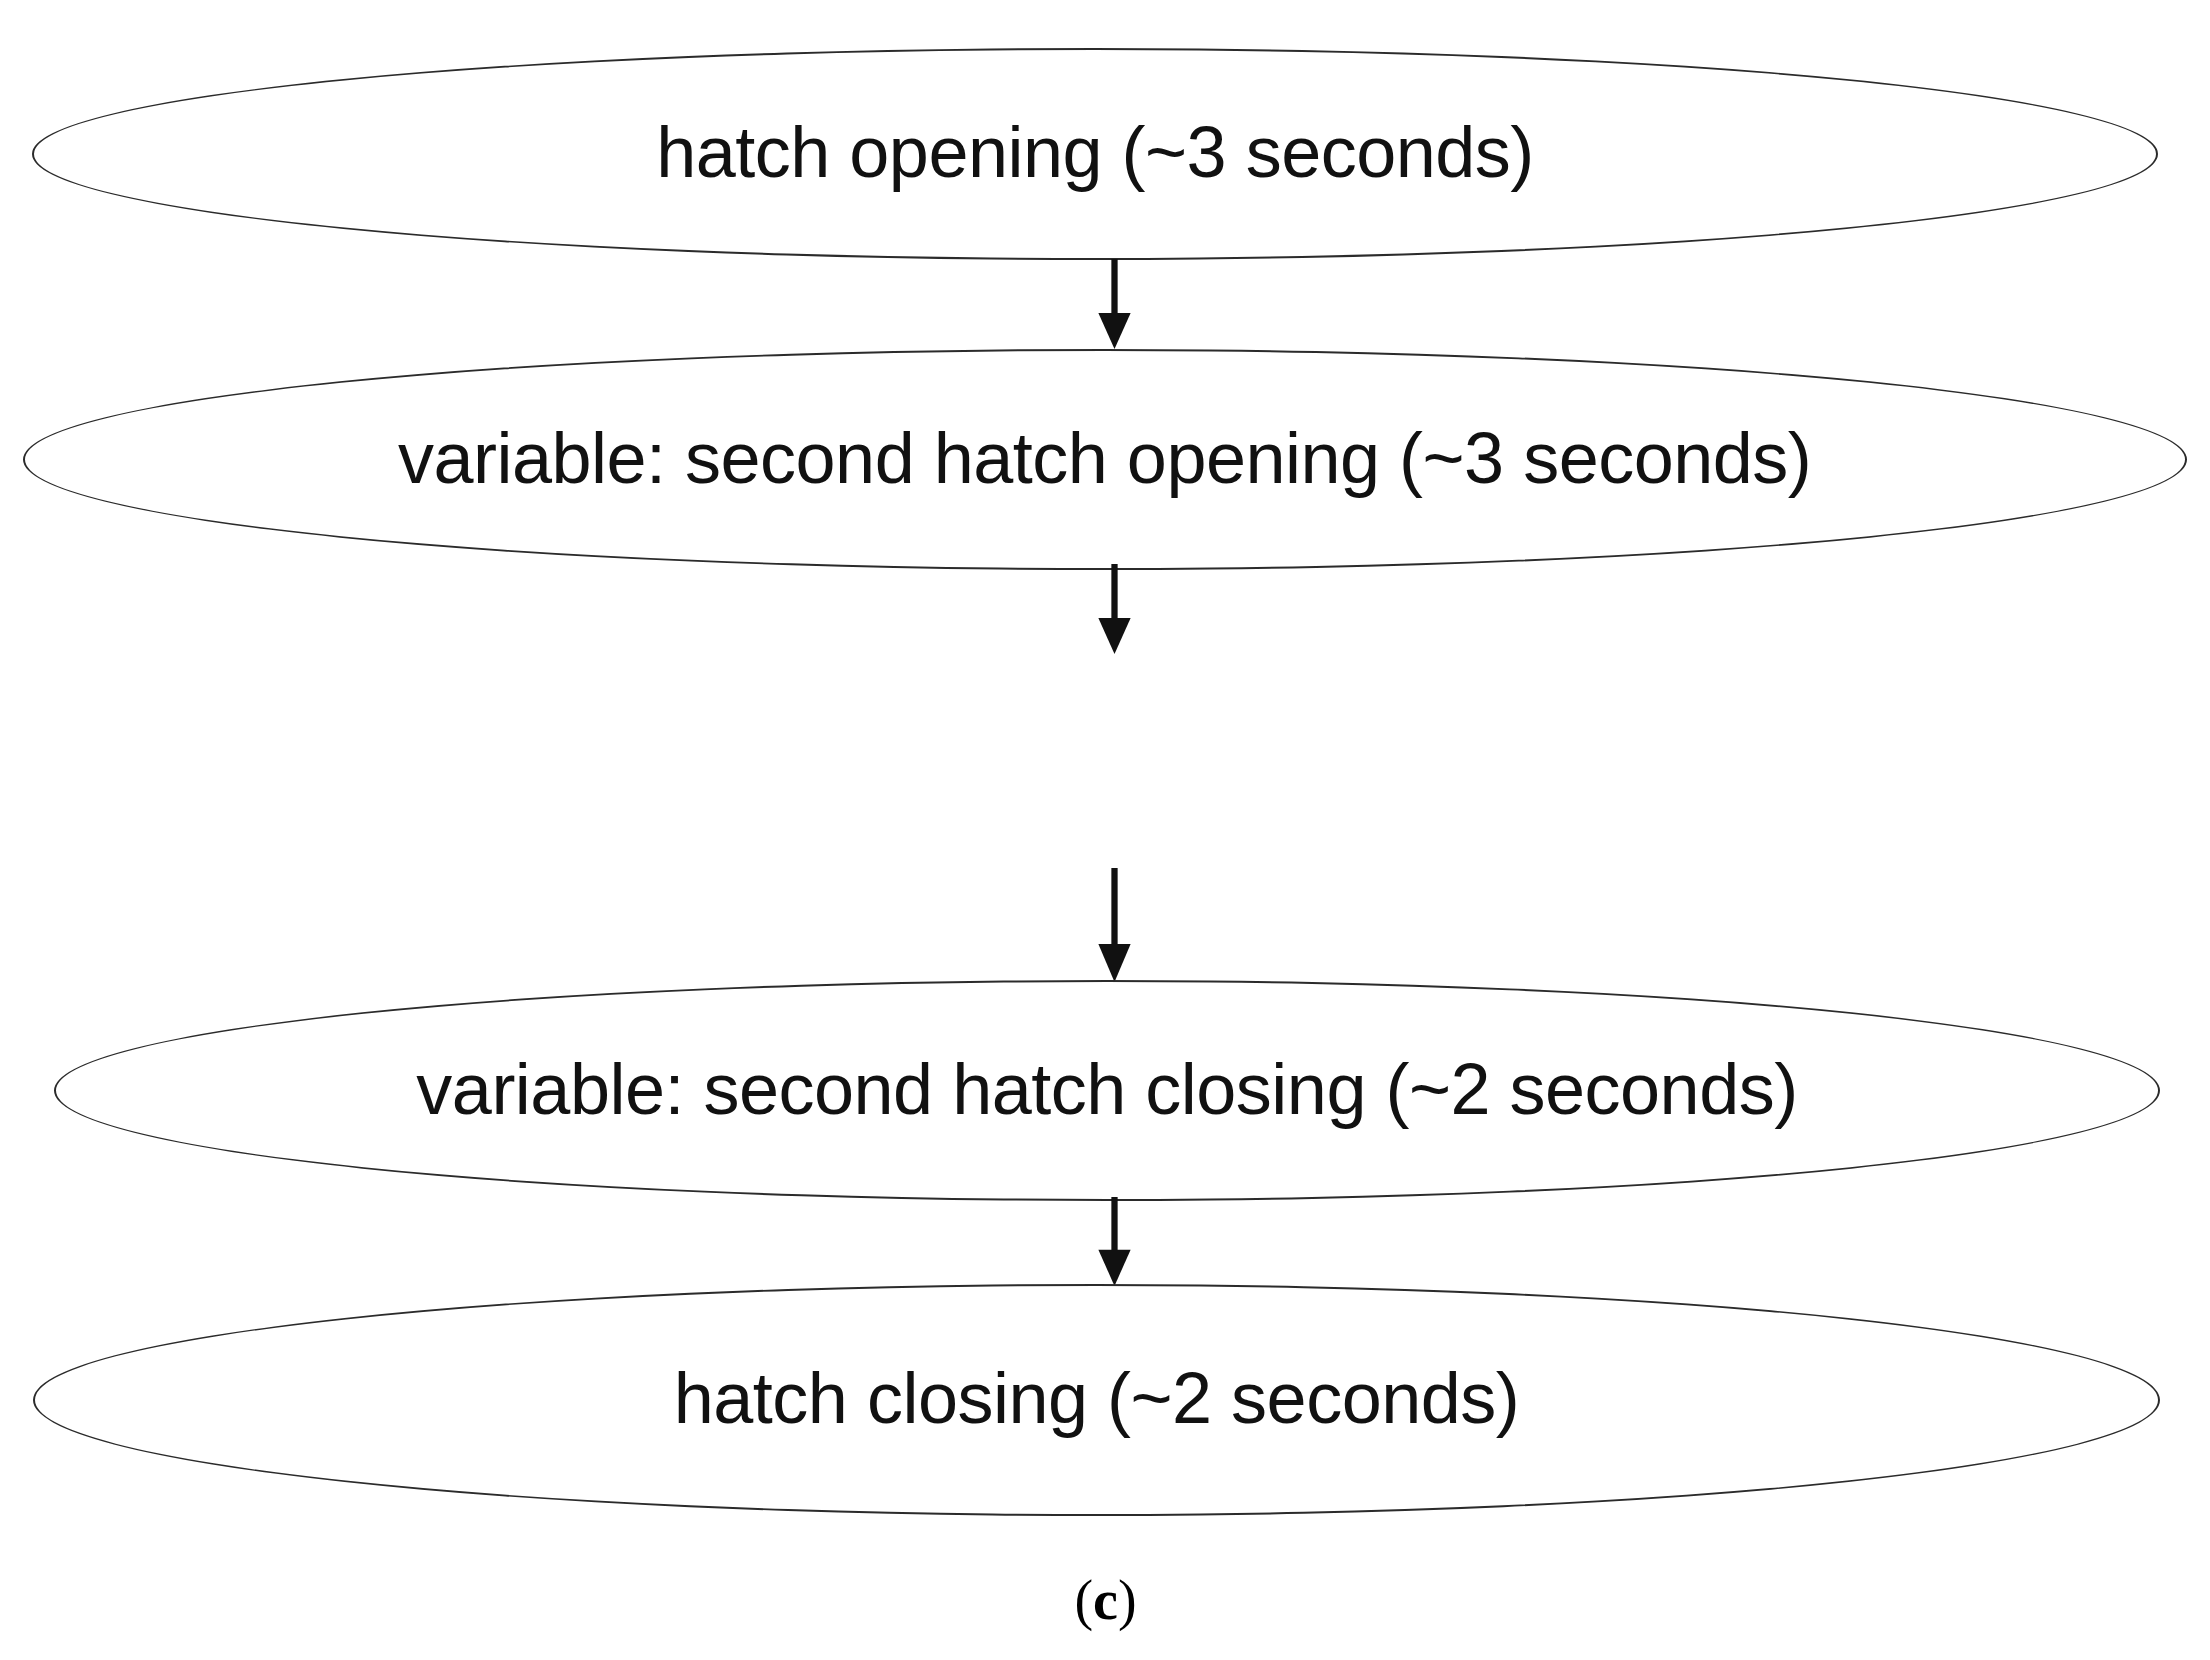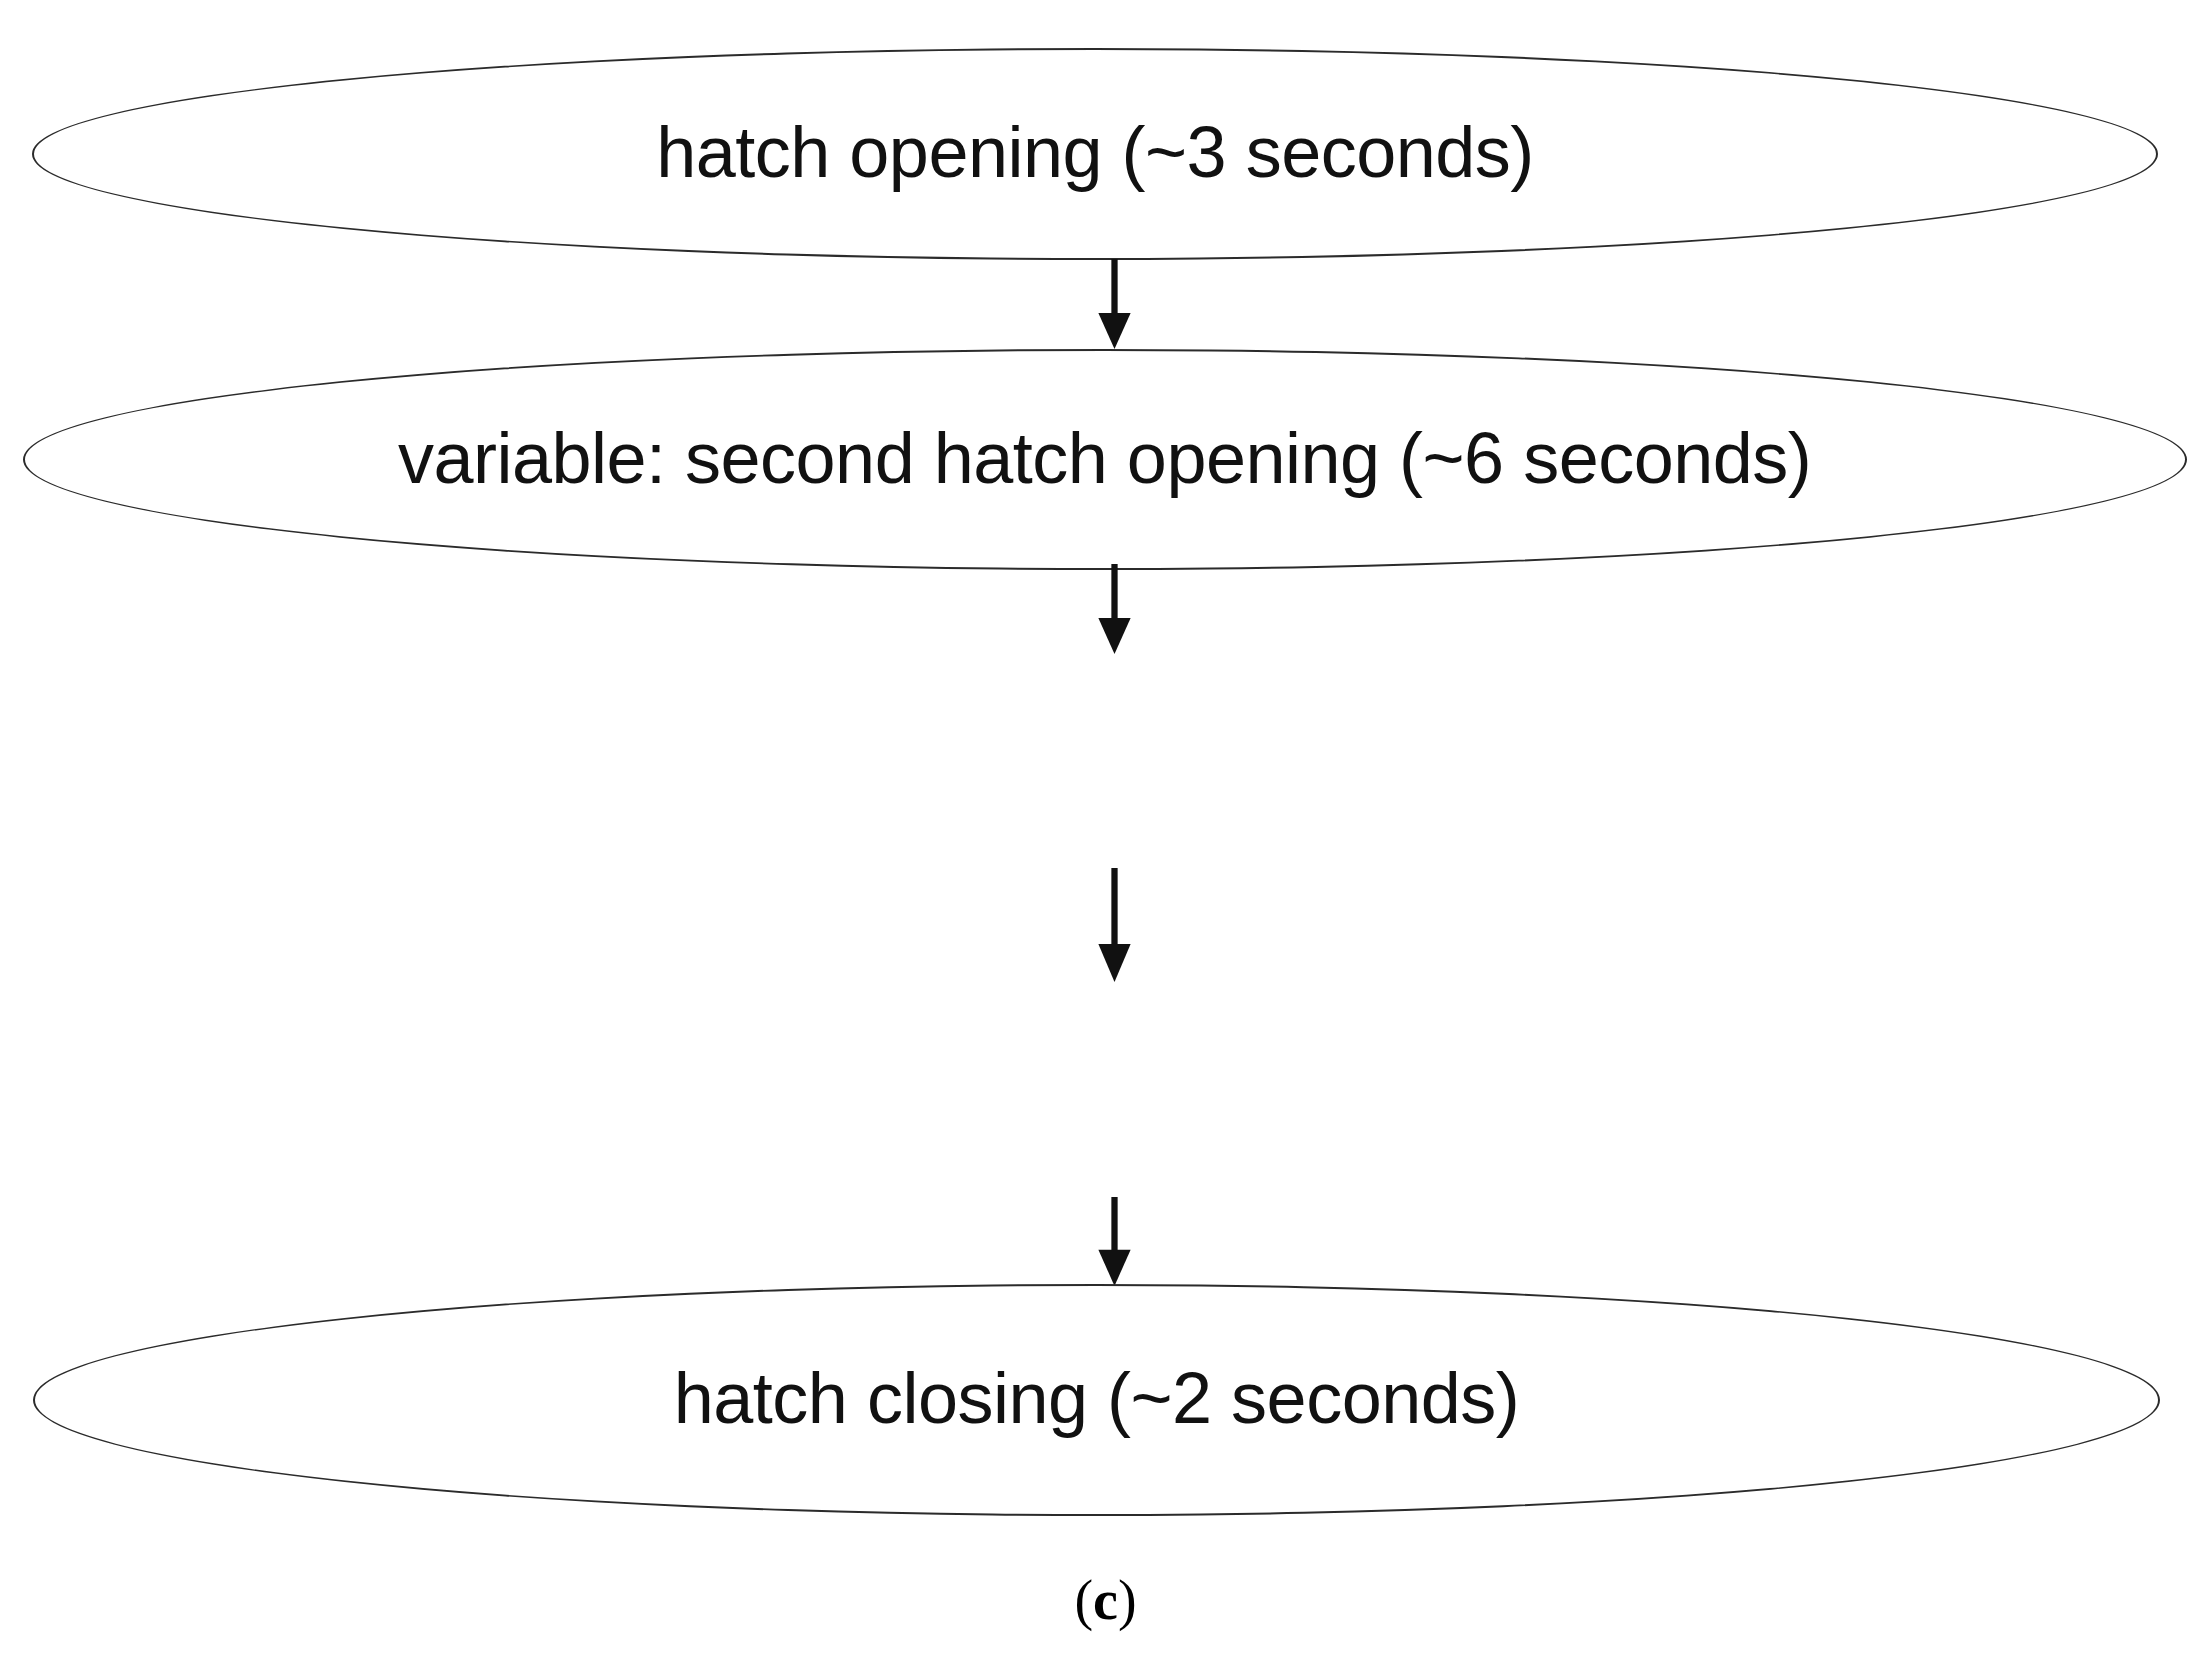--- a/index.html
+++ b/index.html
@@ -91,38 +91,41 @@
   </div>
 
   <div class="flow-arrow arrow-1">
     <svg viewBox="0 0 48 100" preserveAspectRatio="none" aria-hidden="true">
       <line x1="24" y1="0" x2="24" y2="72" stroke="#111111" stroke-width="7"></line>
       <polygon points="24,100 6,60 42,60" fill="#111111"></polygon>
     </svg>
   </div>
 
   <div class="flow-node node-2">
-    <span class="flow-node-label">variable: second hatch opening (~6 seconds)</span>
+    <span class="flow-node-label">variable: second hatch opening (~3 seconds)</span>
   </div>
 
   <div class="flow-arrow arrow-2">
     <svg viewBox="0 0 48 100" preserveAspectRatio="none" aria-hidden="true">
       <line x1="24" y1="0" x2="24" y2="72" stroke="#111111" stroke-width="7"></line>
       <polygon points="24,100 6,60 42,60" fill="#111111"></polygon>
     </svg>
   </div>
 
 
   <div class="flow-arrow arrow-3">
     <svg viewBox="0 0 48 126" preserveAspectRatio="none" aria-hidden="true">
       <line x1="24" y1="0" x2="24" y2="94" stroke="#111111" stroke-width="7"></line>
       <polygon points="24,126 6,84 42,84" fill="#111111"></polygon>
     </svg>
   </div>
 
+  <div class="flow-node node-4">
+    <span class="flow-node-label">variable: second hatch closing (~2 seconds)</span>
+  </div>
 
   <div class="flow-arrow arrow-4">
     <svg viewBox="0 0 48 98" preserveAspectRatio="none" aria-hidden="true">
       <line x1="24" y1="0" x2="24" y2="70" stroke="#111111" stroke-width="7"></line>
       <polygon points="24,98 6,58 42,58" fill="#111111"></polygon>
     </svg>
   </div>
 
   <div class="flow-node node-5">
     <span class="flow-node-label">hatch closing (~2 seconds)</span>

